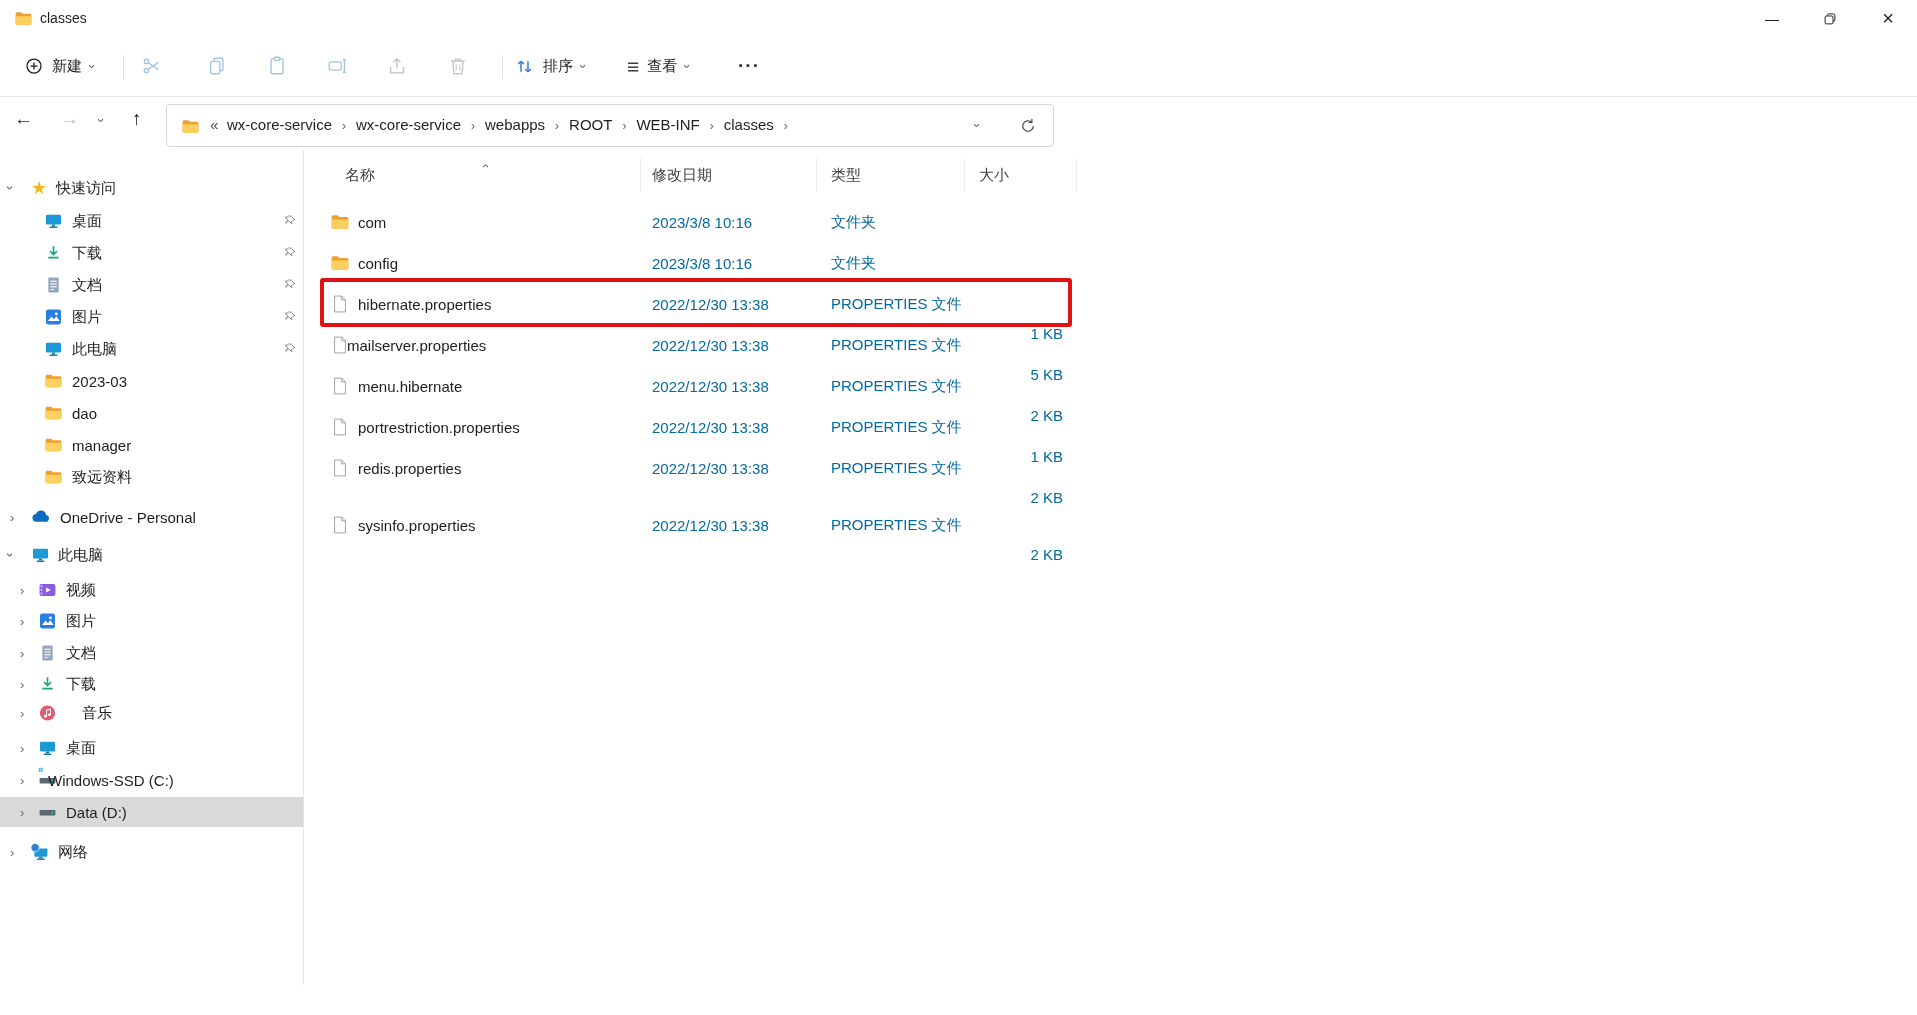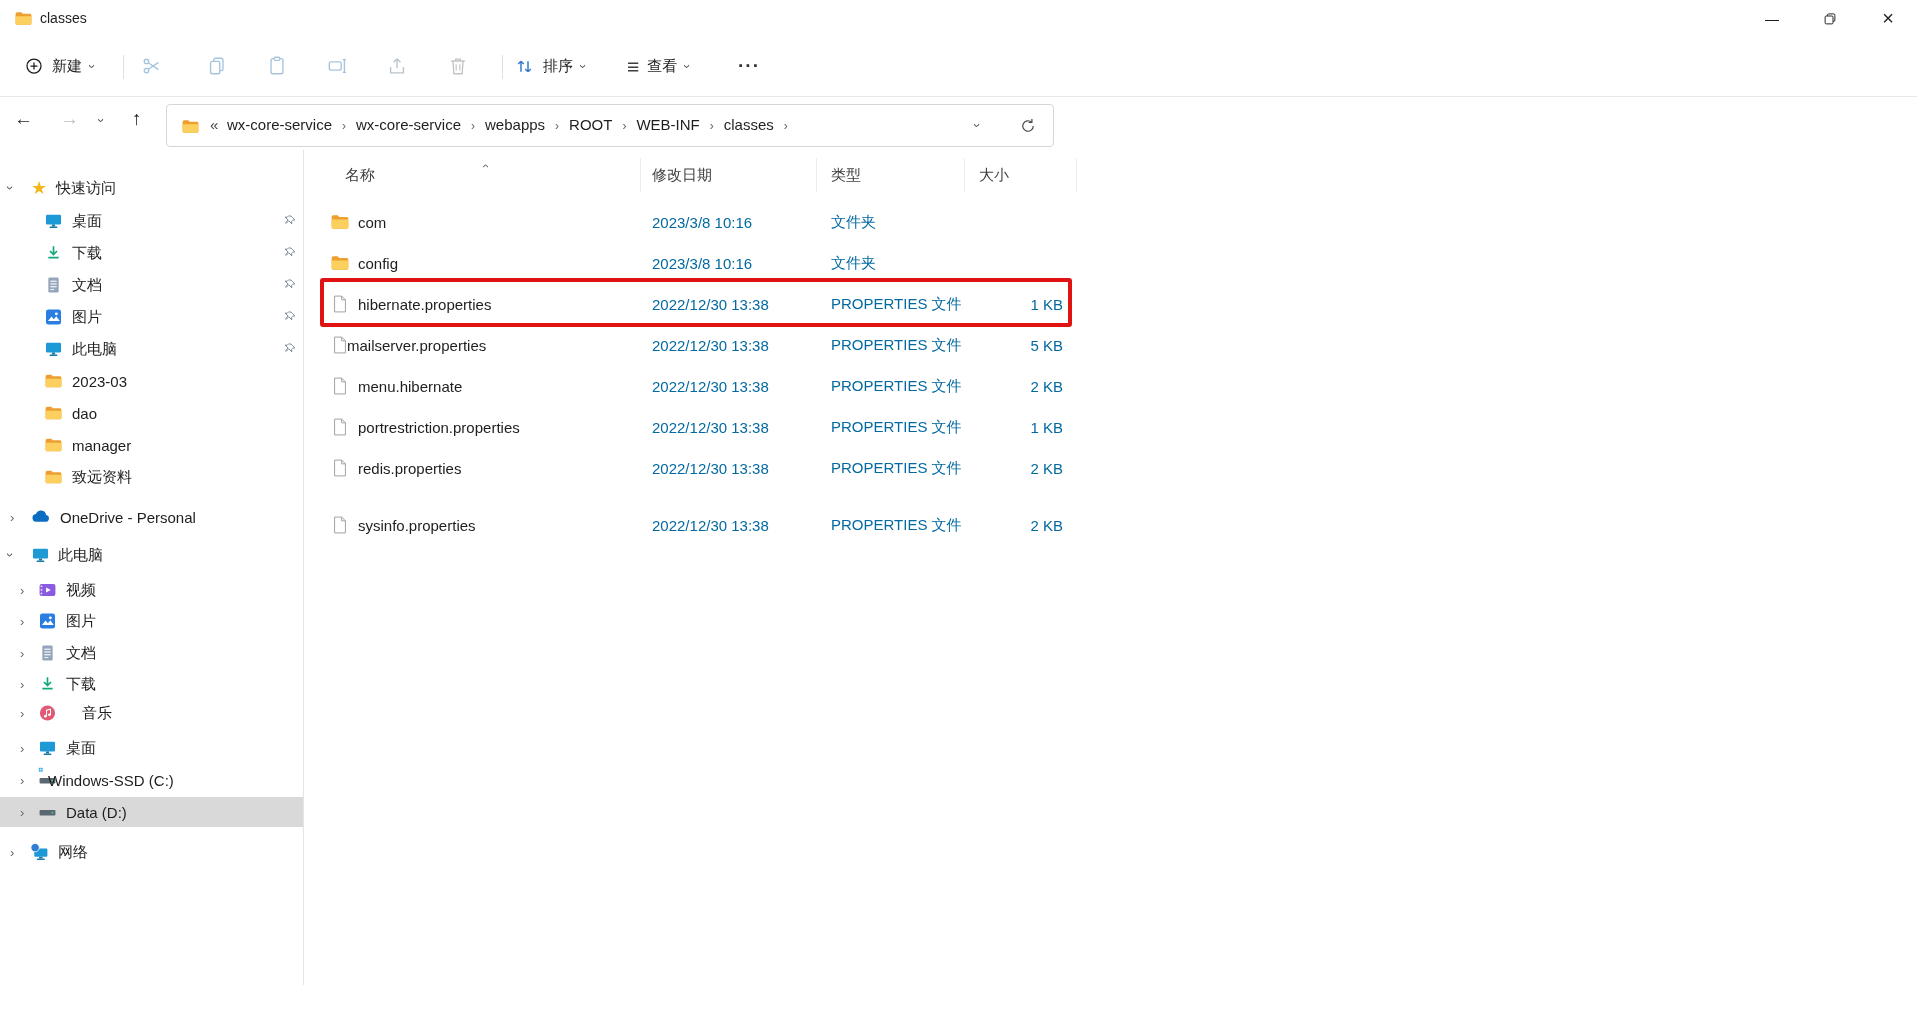--- a/index.html
+++ b/index.html
@@ -31,21 +31,21 @@
   .srow > *{position:absolute;top:50%;transform:translateY(-50%);}
   .srow .chev-r,.srow .chev{transform:translateY(-50%);}
   .srow .chev{transform:translateY(-50%) rotate(90deg);}
   .sel-bg{position:absolute;left:0;width:303px;height:30px;background:#d9d9d9;}
   .side-divider{position:absolute;left:303px;top:150px;width:1px;height:835px;background:#e5e5e5;}
   
   .fhead{position:absolute;top:166px;font-size:15px;color:#3f3f3f;white-space:nowrap;}
   .col-sep{position:absolute;top:158px;width:1px;height:34px;background:#ededed;}
   .frow{position:absolute;left:303px;width:860px;height:41px;}
   .frow > *{position:absolute;top:50%;transform:translateY(-50%);}
-  .fsize{width:75px;text-align:right;}
+  .fsize{width:75px;text-align:right;margin-top:29px;}
   .redbox{position:absolute;left:320px;top:278px;width:752px;height:49px;border:4px solid #e01212;border-radius:3px;box-sizing:border-box;z-index:5;}
   
   .statusbar{position:absolute;left:0;right:0;bottom:0;height:30px;background:#fff;}
   svg{display:block;}
 </style>
 </head>
 <body>
 
 <svg width="0" height="0" style="position:absolute" aria-hidden="true">
   <defs>

